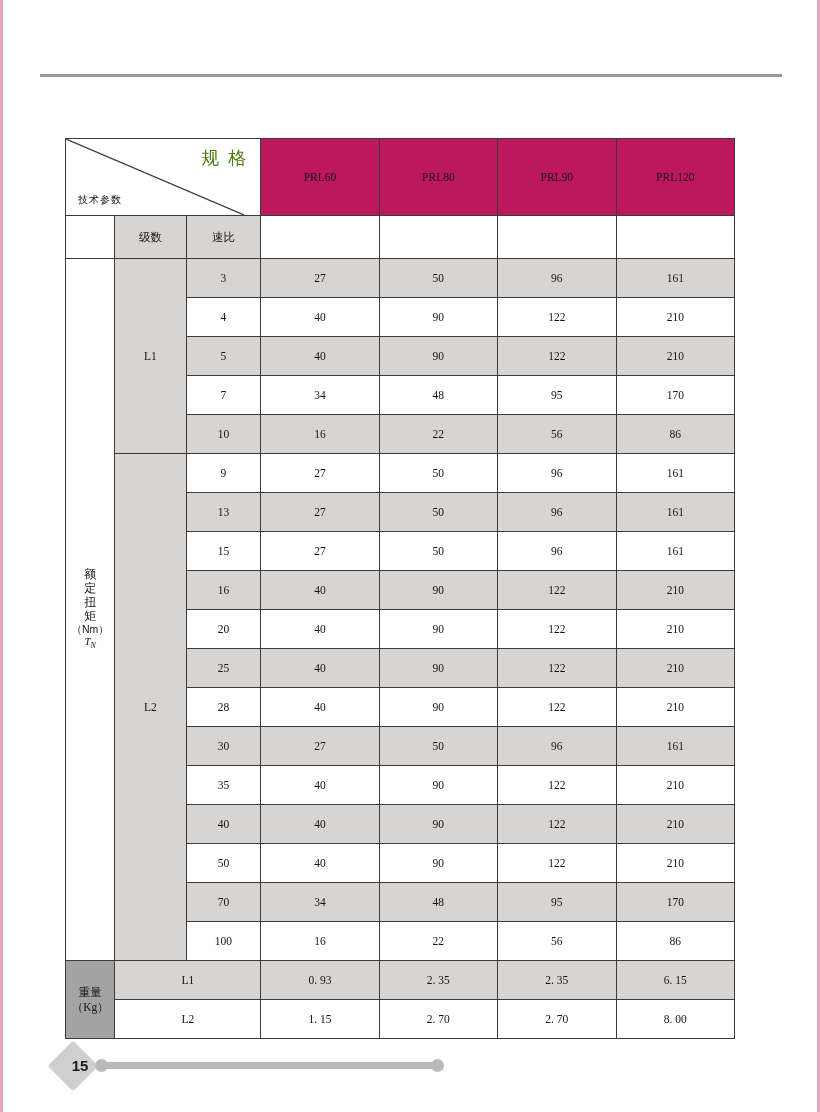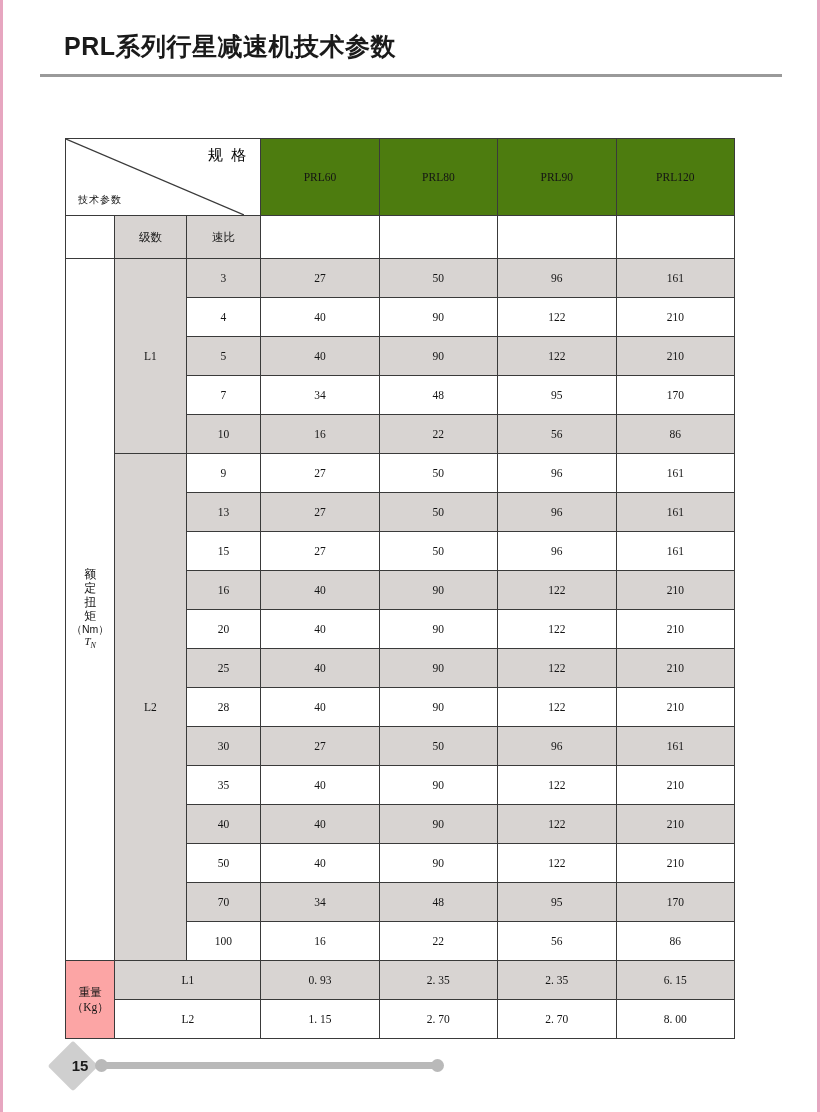--- a/index.html
+++ b/index.html
@@ -93,38 +93,38 @@
     position: absolute;
     left: 0; top: 0;
     width: 100%; height: 100%;
     overflow: hidden;
   }
   .corner .diag svg { display: block; }
   .corner .lbl-spec {
     position: absolute;
     right: 12px;
     top: 7px;
-    font-size: 15px;
+    font-size: 18px;
     letter-spacing: 2px;
     font-family: "Liberation Sans", sans-serif;
-    color: #000000;
+    color: #4d7c0f;
   }
   .corner .lbl-param {
     position: absolute;
     left: 12px;
     bottom: 8px;
     font-size: 10px;
     letter-spacing: 1px;
     font-family: "Liberation Sans", sans-serif;
     color: #141414;
   }
 
   .col-head {
     height: 76px !important;
-    background: #4d7c0f;
+    background: #be185d;
     font-size: 12.5px;
     font-family: "Liberation Sans", sans-serif;
   }
   .sub-head {
     height: 42px !important;
     font-size: 12.5px;
     font-family: "Liberation Sans", sans-serif;
   }
 
   
@@ -156,21 +156,21 @@
   }
 
   .stage-cell {
     font-size: 12px;
     font-family: "Liberation Sans", sans-serif;
   }
 
   .weight-label {
     font-size: 12.5px;
     font-family: "Liberation Sans", sans-serif;
-    background: #fca5a5;
+    background: #a3a3a3;
   }
 
   
   .footer {
     position: absolute;
     left: 55px;
     bottom: 28px;
     width: 710px;
     height: 36px;
   }
@@ -216,21 +216,20 @@
   .dot-b { left: 376px; }
 </style>
 </head>
 <body>
 
 <div class="page">
   <div class="edge-left"></div>
   <div class="edge-right"></div>
 
   <div class="header">
-    <div class="header-title">PRL系列行星减速机技术参数</div>
     <div class="header-rule"></div>
   </div>
 
   <div class="table-wrap">
     <table class="spec">
       <colgroup>
         <col style="width:45px">
         <col style="width:65px">
         <col style="width:68px">
         <col style="width:108px">

